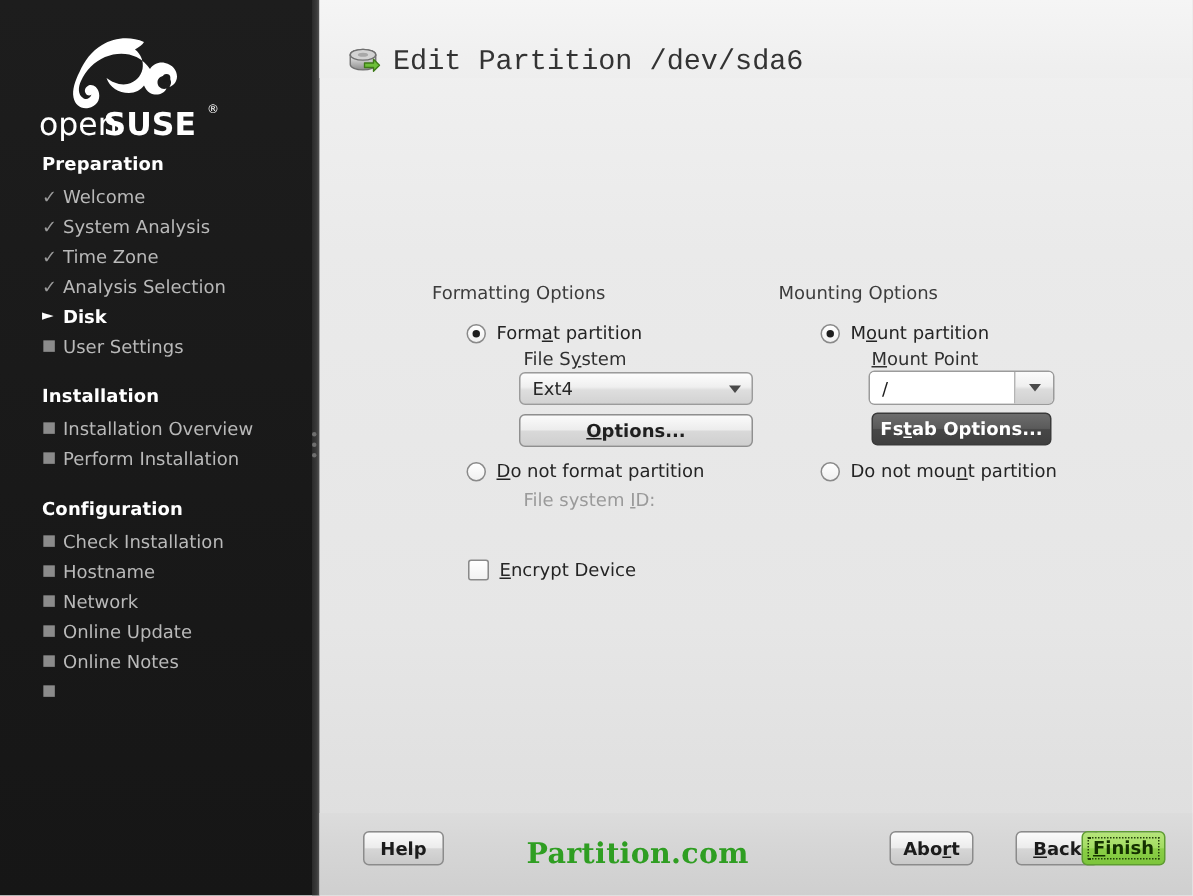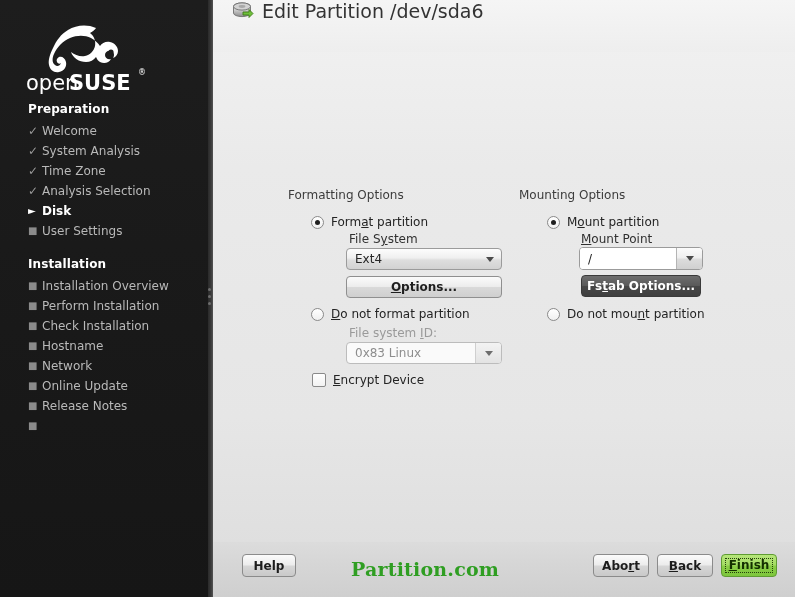--- a/index.html
+++ b/index.html
@@ -59,21 +59,21 @@
   .nav-item .lbl{white-space:nowrap;}
 
   
   .main{
     position:relative;width:582px;height:597px;flex:0 0 582px;
     background:linear-gradient(to bottom,#f2f2f2 0%,#eaeaea 28%,#e6e6e6 70%,#dcdcdc 100%);
   }
   .title-bar{
     position:absolute;left:0;top:0;width:582px;height:52px;
     background:linear-gradient(to bottom,#f5f5f5 0%,#eeeeee 100%);
-    display:flex;align-items:flex-start;padding-left:19px;box-sizing:border-box;
+    display:flex;align-items:flex-end;padding-left:19px;box-sizing:border-box;font-family:Liberation Mono, monospace;
   }
   .title-icon{width:22px;height:22px;margin-right:8px;flex:0 0 22px;}
   .title-text{
     font-size:19px;color:#333333;white-space:nowrap;
   }
 
   .content{position:absolute;left:0;top:52px;width:582px;height:490px;}
 
   .group-label{
     position:absolute;font-size:12px;color:#3c3c3c;white-space:nowrap;
@@ -261,39 +261,40 @@
       <div class="nav-head" style="padding-top:16px;">Installation</div>
       <div class="nav-item">
         <span class="bullet">■</span>
         <span class="lbl">Installation Overview</span>
       </div>
       <div class="nav-item">
         <span class="bullet">■</span>
         <span class="lbl">Perform Installation</span>
       </div>
 
+      <div class="nav-head" style="padding-top:16px;">Configuration</div>
       <div class="nav-item">
         <span class="bullet">■</span>
         <span class="lbl">Check Installation</span>
       </div>
       <div class="nav-item">
         <span class="bullet">■</span>
         <span class="lbl">Hostname</span>
       </div>
       <div class="nav-item">
         <span class="bullet">■</span>
         <span class="lbl">Network</span>
       </div>
       <div class="nav-item">
         <span class="bullet">■</span>
         <span class="lbl">Online Update</span>
       </div>
       <div class="nav-item">
         <span class="bullet">■</span>
-        <span class="lbl">Release Notes</span>
+        <span class="lbl">Online Notes</span>
       </div>
       <div class="nav-item">
         <span class="bullet">■</span>
       </div>
     </div>
 
     <div class="sidebar-edge"></div>
     <div class="grip">
       <i></i>
         <i></i>
@@ -345,26 +346,20 @@
         <span><u>O</u>ptions...</span>
       </div>
 
       <div class="row" style="left:98px;top:255px;">
         <span class="radio"></span>
         <span class="radio-lbl"><u>D</u>o not format partition</span>
       </div>
 
       <div class="sub-label dim" style="left:136px;top:274px;">File system <u>I</u>D:</div>
 
-      <div class="combo-dis" style="left:133px;top:290px;width:156px;">
-        <span class="field">0x83 Linux</span>
-        <span class="btn">
-            <i class="tri dim"></i>
-          </span>
-      </div>
 
       <div class="row" style="left:99px;top:321px;">
         <span class="cbx"></span>
         <span class="radio-lbl"><u>E</u>ncrypt Device</span>
       </div>
 
       <div class="group-label mnt-label">Mounting Options</div>
 
       <div class="row" style="left:334px;top:163px;justify-content:space-between;">
         <span class="radio on"></span>
@@ -393,21 +388,21 @@
     <div class="footer">
       <div class="foot-btn" style="left:29px;width:54px;">
         <span>Help</span>
       </div>
 
       <div class="watermark">Partition.com</div>
 
       <div class="foot-btn" style="left:380px;width:56px;">
         <span>Abo<u>r</u>t</span>
       </div>
-      <div class="foot-btn" style="left:444px;width:56px;">
+      <div class="foot-btn" style="left:464px;width:56px;">
         <span><u>B</u>ack</span>
       </div>
       <div class="foot-btn green" style="left:508px;width:56px;">
         <span class="focus"><u>F</u>inish</span>
       </div>
     </div>
 
   </div>
 </div>
 

